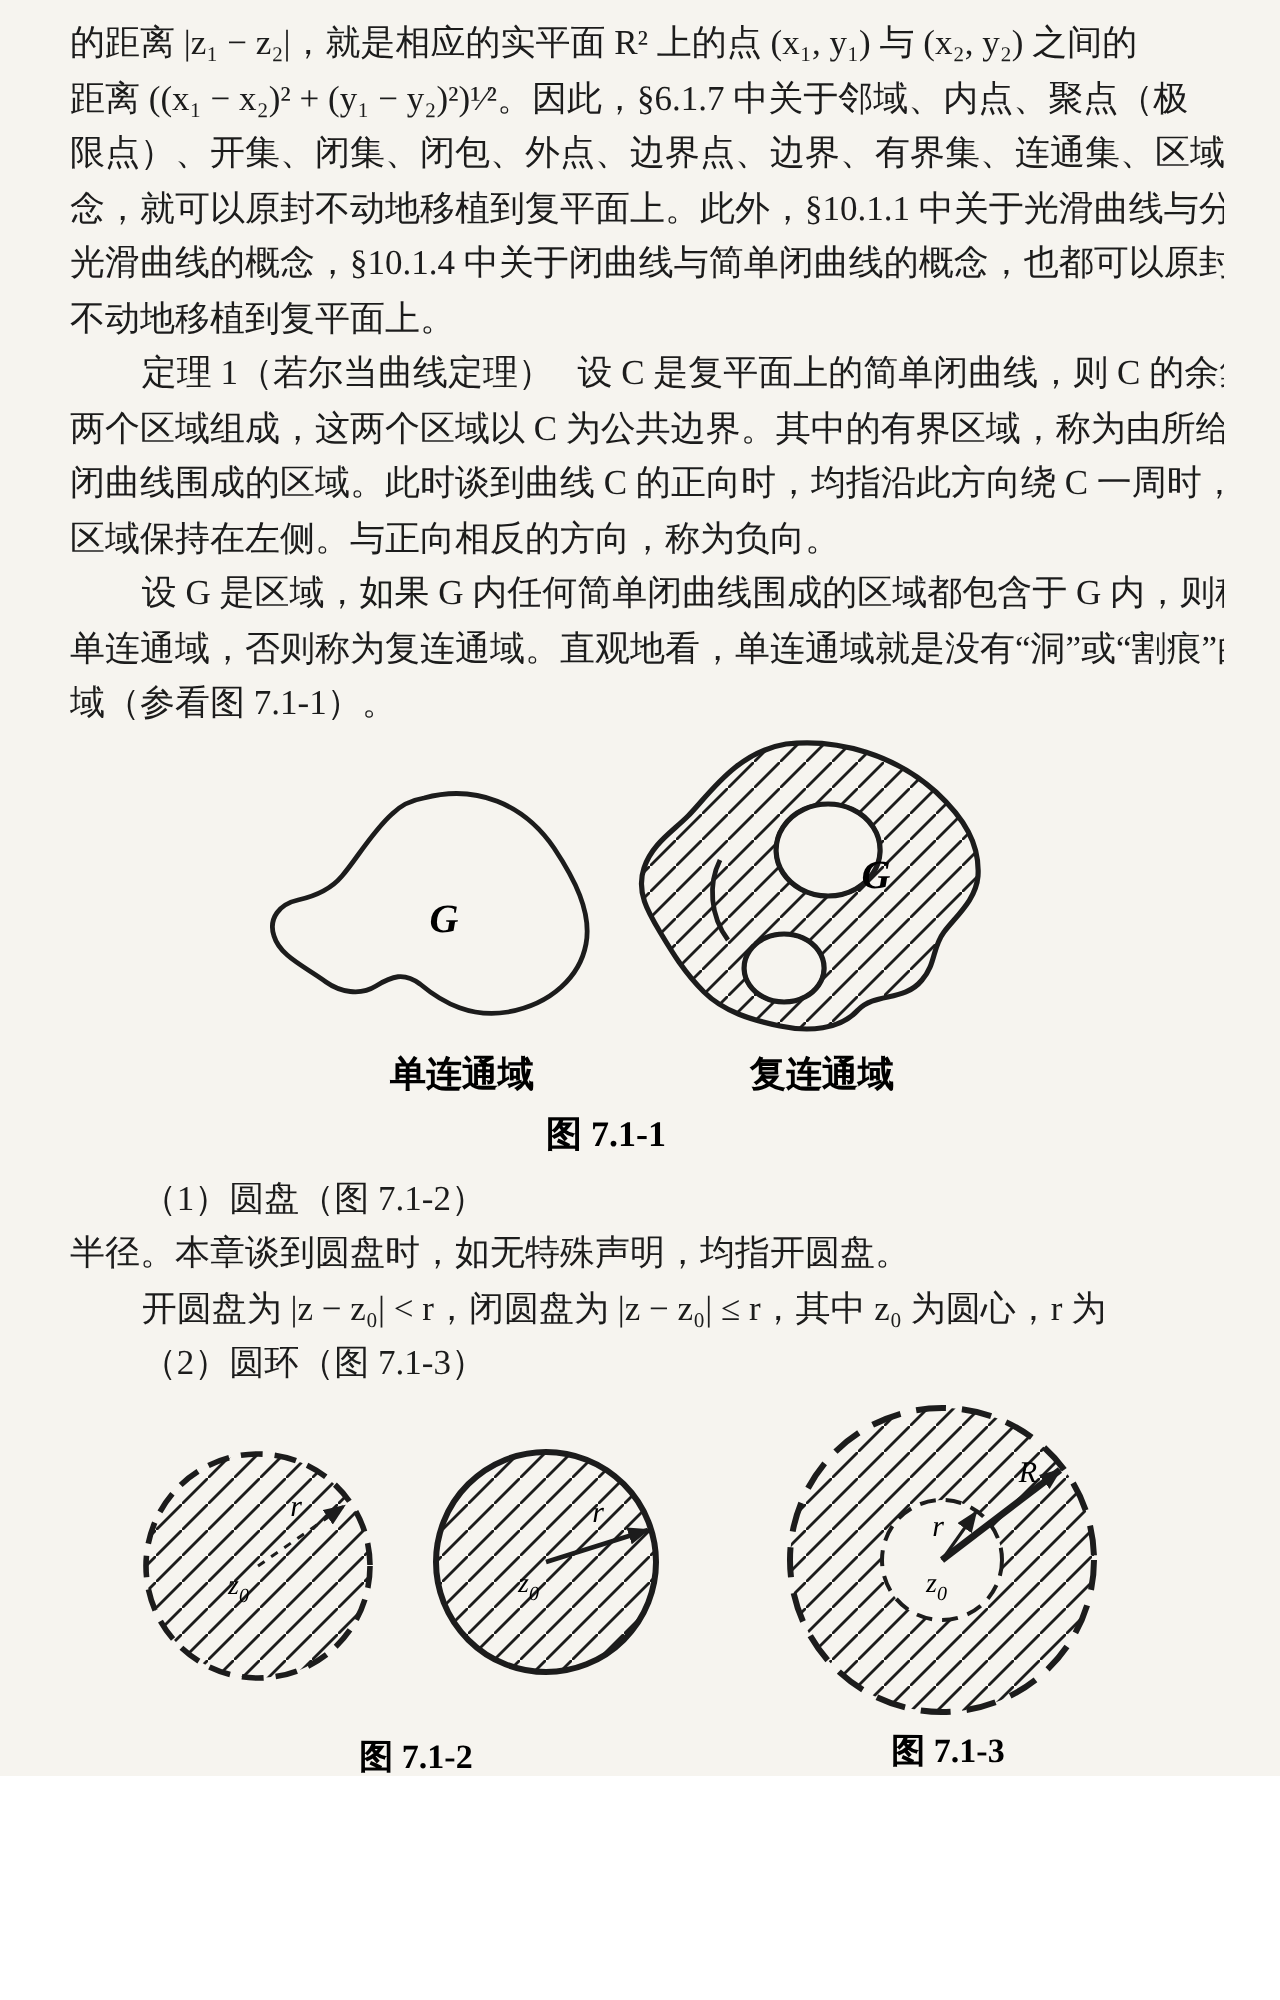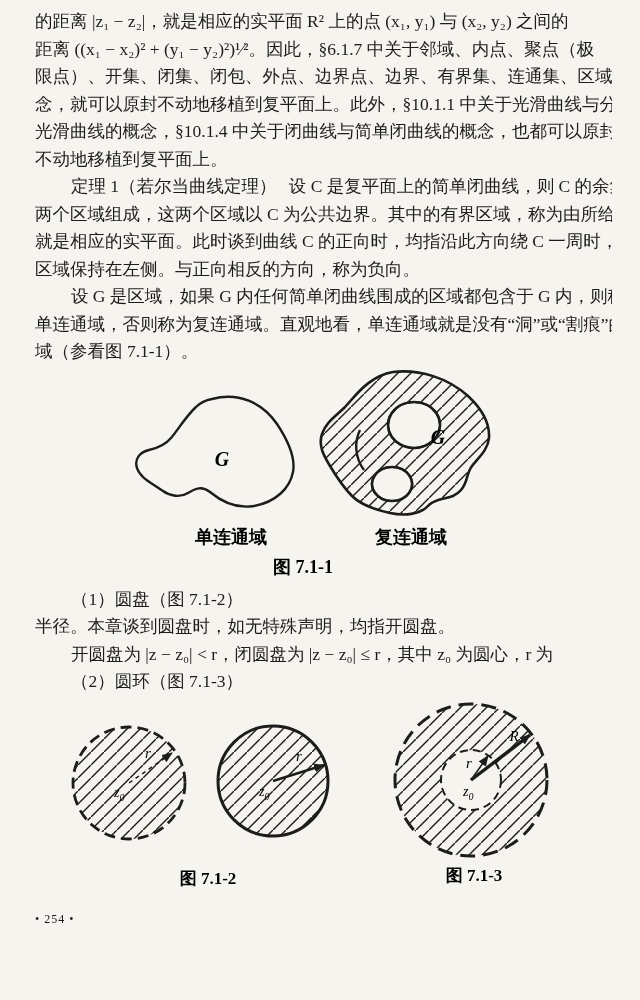--- a/index.html
+++ b/index.html
@@ -1,18 +1,18 @@
 <!DOCTYPE html>
 <html><head>
 <meta charset="utf-8">
 <style>
   html,body{margin:0;padding:0;}
   .page{
     position:relative;
-    width:640px;height:1000px;
+    width:640px;height:888px;
     background:#f6f4ef;
     color:#1c1c1c;
     font-family:"Liberation Serif","DejaVu Sans",serif;
     font-size:17.5px;
     line-height:27.5px;
     box-sizing:border-box;
     padding:8px 28px 0 35px;
     overflow:hidden;
   }
   .tline{white-space:nowrap;overflow:hidden;}
@@ -40,21 +40,21 @@
     <div class="tline">距离 ((x₁ − x₂)² + (y₁ − y₂)²)¹⁄²。因此，§6.1.7 中关于邻域、内点、聚点（极</div>
     <div class="tline">限点）、开集、闭集、闭包、外点、边界点、边界、有界集、连通集、区域、闭区域的概</div>
     <div class="tline">念，就可以原封不动地移植到复平面上。此外，§10.1.1 中关于光滑曲线与分段</div>
     <div class="tline">光滑曲线的概念，§10.1.4 中关于闭曲线与简单闭曲线的概念，也都可以原封</div>
     <div class="tline">不动地移植到复平面上。</div>
   </div>
 
   <div>
     <div class="tline ind"><span class="bold">定理 1（若尔当曲线定理）</span><span class="gap">设 C 是复平面上的简单闭曲线，则 C 的余集由</span></div>
     <div class="tline">两个区域组成，这两个区域以 C 为公共边界。其中的有界区域，称为由所给简单</div>
-    <div class="tline"><span>就是相应的实平面。此时谈到曲线 C 的</span><span class="bold">正向</span><span>时，均指沿此方向绕 C 一周时，所围</span></div>
+    <div class="tline"><span>闭曲线围成的区域。此时谈到曲线 C 的</span><span class="bold">正向</span><span>时，均指沿此方向绕 C 一周时，所围</span></div>
     <div class="tline"><span>区域保持在左侧。与正向相反的方向，称为</span><span class="bold">负向</span><span>。</span></div>
   </div>
 
   <div>
     <div class="tline ind">设 G 是区域，如果 G 内任何简单闭曲线围成的区域都包含于 G 内，则称 G 为</div>
     <div class="tline"><span class="bold">单连通域</span><span>，否则称为</span><span class="bold">复连通域</span><span>。直观地看，单连通域就是没有“洞”或“割痕”的区</span></div>
     <div class="tline">域（参看图 7.1-1）。</div>
   </div>
 
   <svg class="fig1" width="640" height="214" viewBox="0 0 640 214">

